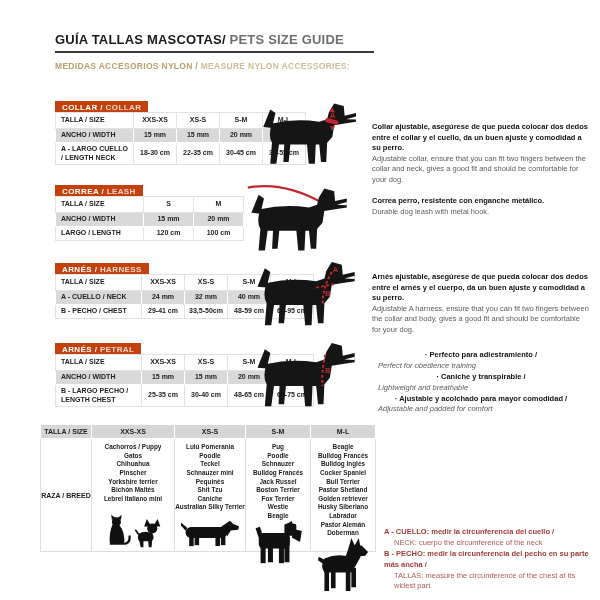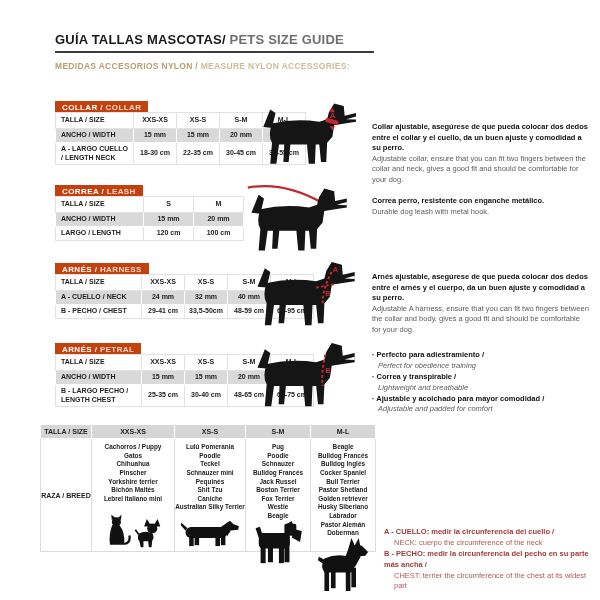--- a/index.html
+++ b/index.html
@@ -21,21 +21,21 @@
   table.spec td{border:1px solid #e2e2e2;background:#fff;text-align:center;padding:2px 2px;line-height:1.25;}
   table.spec tr.hd td{height:11px;}
   table.spec tr.gray td{background:#d9d9d9;border-color:#fff;}
   table.spec td.lbl{text-align:left;padding-left:5px;}
 
   
   .desc{font-size:7.5px;line-height:1.4;}
   .desc .es{font-weight:bold;color:#111;}
   .desc .en{color:#5c5c5c;}
   .bullets{font-size:7.5px;line-height:1.45;}
-  .bullets .es{font-weight:bold;color:#111;}
+  .bullets .es{font-weight:bold;color:#111;text-align:center;}
   .bullets .en{color:#5c5c5c;padding-left:6px;font-style:italic;}
 
   
   table.breed{border-collapse:collapse;font-size:6.4px;font-weight:bold;color:#222;table-layout:fixed;}
   table.breed td{border:1px solid #dcdcdc;vertical-align:top;padding:0;}
   table.breed tr.hd td{background:#d6d6d6;border-color:#fff;text-align:center;font-size:7px;height:13px;vertical-align:middle;}
   td.raza{vertical-align:middle !important;text-align:center;font-size:7px;}
   .breed-cell{display:flex;flex-direction:column;justify-content:space-between;height:112px;}
   .breed-list{padding-top:4px;text-align:center;line-height:1.35;}
   .breed-sil{display:flex;justify-content:center;align-items:flex-end;gap:2px;padding-bottom:2px;}
@@ -206,21 +206,21 @@
 </tbody>
   </table>
 <svg class="abs" style="left:252px;top:336px;" width="110" height="78" viewBox="0 0 120 80">
   <use href="#dogbase"></use>
   <path d="M80,18 C77,30 76,42 77,52" stroke="#c1272d" stroke-width="2.2" stroke-dasharray="3,2.5" fill="none"></path>
   <text x="80" y="38" font-size="8" class="red-letter">B</text>
 </svg>
 <div class="bullets abs" style="left:372px;top:350px;width:218px;">
   <div class="es">· Perfecto para adiestramiento /</div>
   <div class="en">Perfect for obedience training</div>
-  <div class="es">· Correa y transpirable /</div>
+  <div class="es">· Caniche y transpirable /</div>
   <div class="en">Lightweight and breathable</div>
   <div class="es">· Ajustable y acolchado para mayor comodidad /</div>
   <div class="en">Adjustable and padded for comfort</div>
 </div>
 
 <table class="breed abs" style="left:40px;top:424px;width:330px;">
   <tbody>
       <tr class="hd">
     <td style="width:50px;">TALLA / SIZE</td>
     <td style="width:82px;">XXS-XS</td>
@@ -356,14 +356,14 @@
       </div>
     </td>
   </tr>
 </tbody>
   </table>
 
 <div class="annot abs" style="left:384px;top:527px;width:212px;">
   <div class="es">A - CUELLO: medir la circunferencia del cuello /</div>
   <div class="en">NECK: cuerpo the circumference of the neck</div>
   <div class="es">B - PECHO: medir la circunferencia del pecho en su parte más ancha /</div>
-  <div class="en">CHEST: terrier the circumference of the chest at its widest part</div>
+  <div class="en">TALLAS: measure the circumference of the chest at its widest part</div>
 </div>
 
 </body></html>

